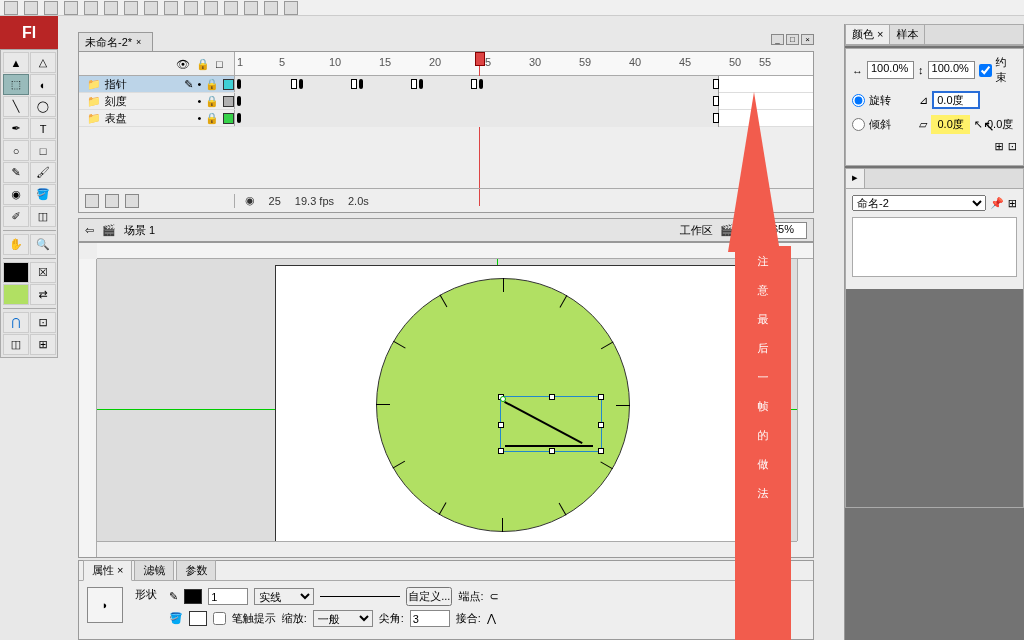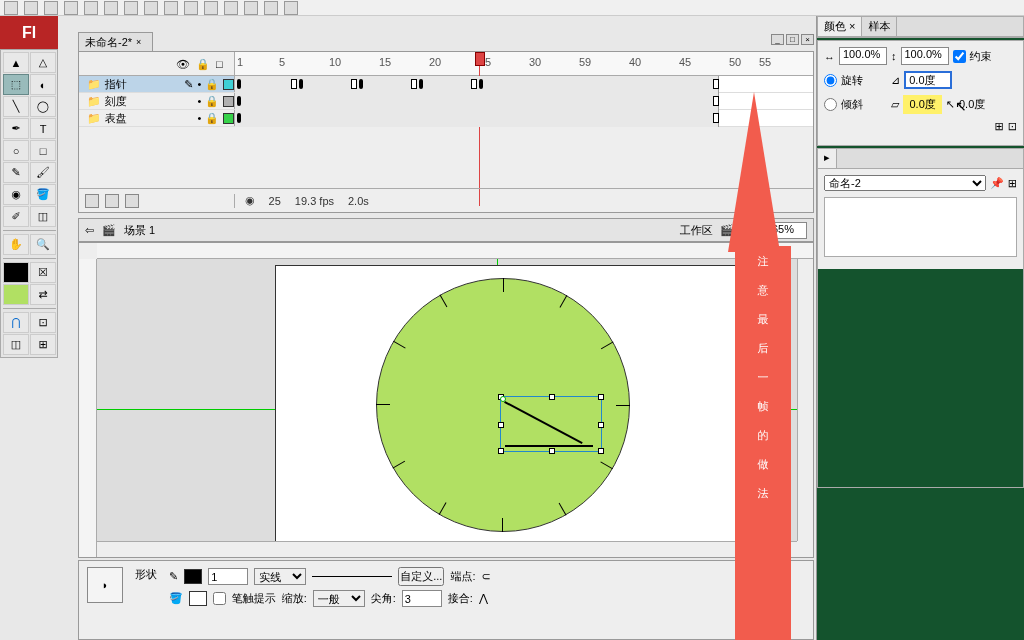--- a/index.html
+++ b/index.html
@@ -62,24 +62,24 @@
 
 .props { position:absolute; left:78px; bottom:0; right:210px; height:80px; background:#eee; border:1px solid #999; }
 .props-tabs { height:20px; display:flex; border-bottom:1px solid #aaa; align-items:center; padding-left:4px; gap:2px; }
 .props-tabs .tab { padding:2px 8px; background:#ddd; border:1px solid #aaa; }
 .props-tabs .tab.active { background:#eee; border-bottom-color:#eee; }
 .props-body { padding:6px 8px; display:flex; gap:12px; align-items:flex-start; }
 .shape-icon { width:36px; height:36px; background:#f4f4f4; border:1px solid #888; display:flex; align-items:center; justify-content:center; }
 .prop-col { display:flex; flex-direction:column; gap:4px; }
 .prop-row { display:flex; align-items:center; gap:6px; }
 .prop-row input[type=text]{ width:40px; height:17px; border:1px solid #888; padding:0 2px; }
-.prop-row select{ width:52px; height:17px; border:1px solid #888; }
+.prop-row select{ width:60px; height:17px; border:1px solid #888; }
 .swatch { width:18px; height:15px; border:1px solid #333; }
 
-.right-panels { position:absolute; right:0; top:16px; width:208px; bottom:0; background:#14532d; border-left:1px solid #999; }
+.right-panels { position:absolute; right:0; top:24px; width:180px; bottom:0; background:#737373; border-left:1px solid #999; }
 .panel { border:1px solid #aaa; margin-bottom:2px; }
 .panel-tabs { height:20px; display:flex; background:#ddd; border-bottom:1px solid #aaa; }
 .panel-tabs .ptab { padding:2px 6px; border-right:1px solid #aaa; }
 .panel-tabs .ptab.active { background:#eee; }
 .panel-body { padding:6px; background:#eee; }
 .xform-row { display:flex; align-items:center; gap:4px; margin-bottom:6px; }
 .xform-input { width:48px; height:18px; border:1px solid #888; background:#fff; padding:0 3px; }
 .xform-input.hl { border:2px solid #2a6ed8; background:#fff; }
 .hl-deg { padding:2px 6px; background:#fff16a; }
 
@@ -292,20 +292,25 @@
           <div class="sel-handle" style="right:-3px;bottom:-3px"></div>
         <div style="position:absolute;left:-1px;top:-1px;width:6px;height:6px;border:1px solid #0a0;border-radius:50%;background:#fff"></div>
       </div>
     </div>
   </div>
   <div class="scrollbar-v"></div>
   <div class="scrollbar-h"></div>
 </div>
 
 <div class="props">
+  <div class="props-tabs">
+    <div class="tab active"><span>属性</span> ×</div>
+    <div class="tab">滤镜</div>
+    <div class="tab">参数</div>
+  </div>
   <div class="props-body">
     <div class="shape-icon">◗</div>
     <div>形状</div>
     <div class="prop-col">
       <div class="prop-row">
         <span>✎</span>
           <div class="swatch" style="background:#000"></div>
         <input type="text" value="1" style="">
         <select><option>实线</option></select>
         <span style="width:80px;border-top:1px solid #000"></span>

